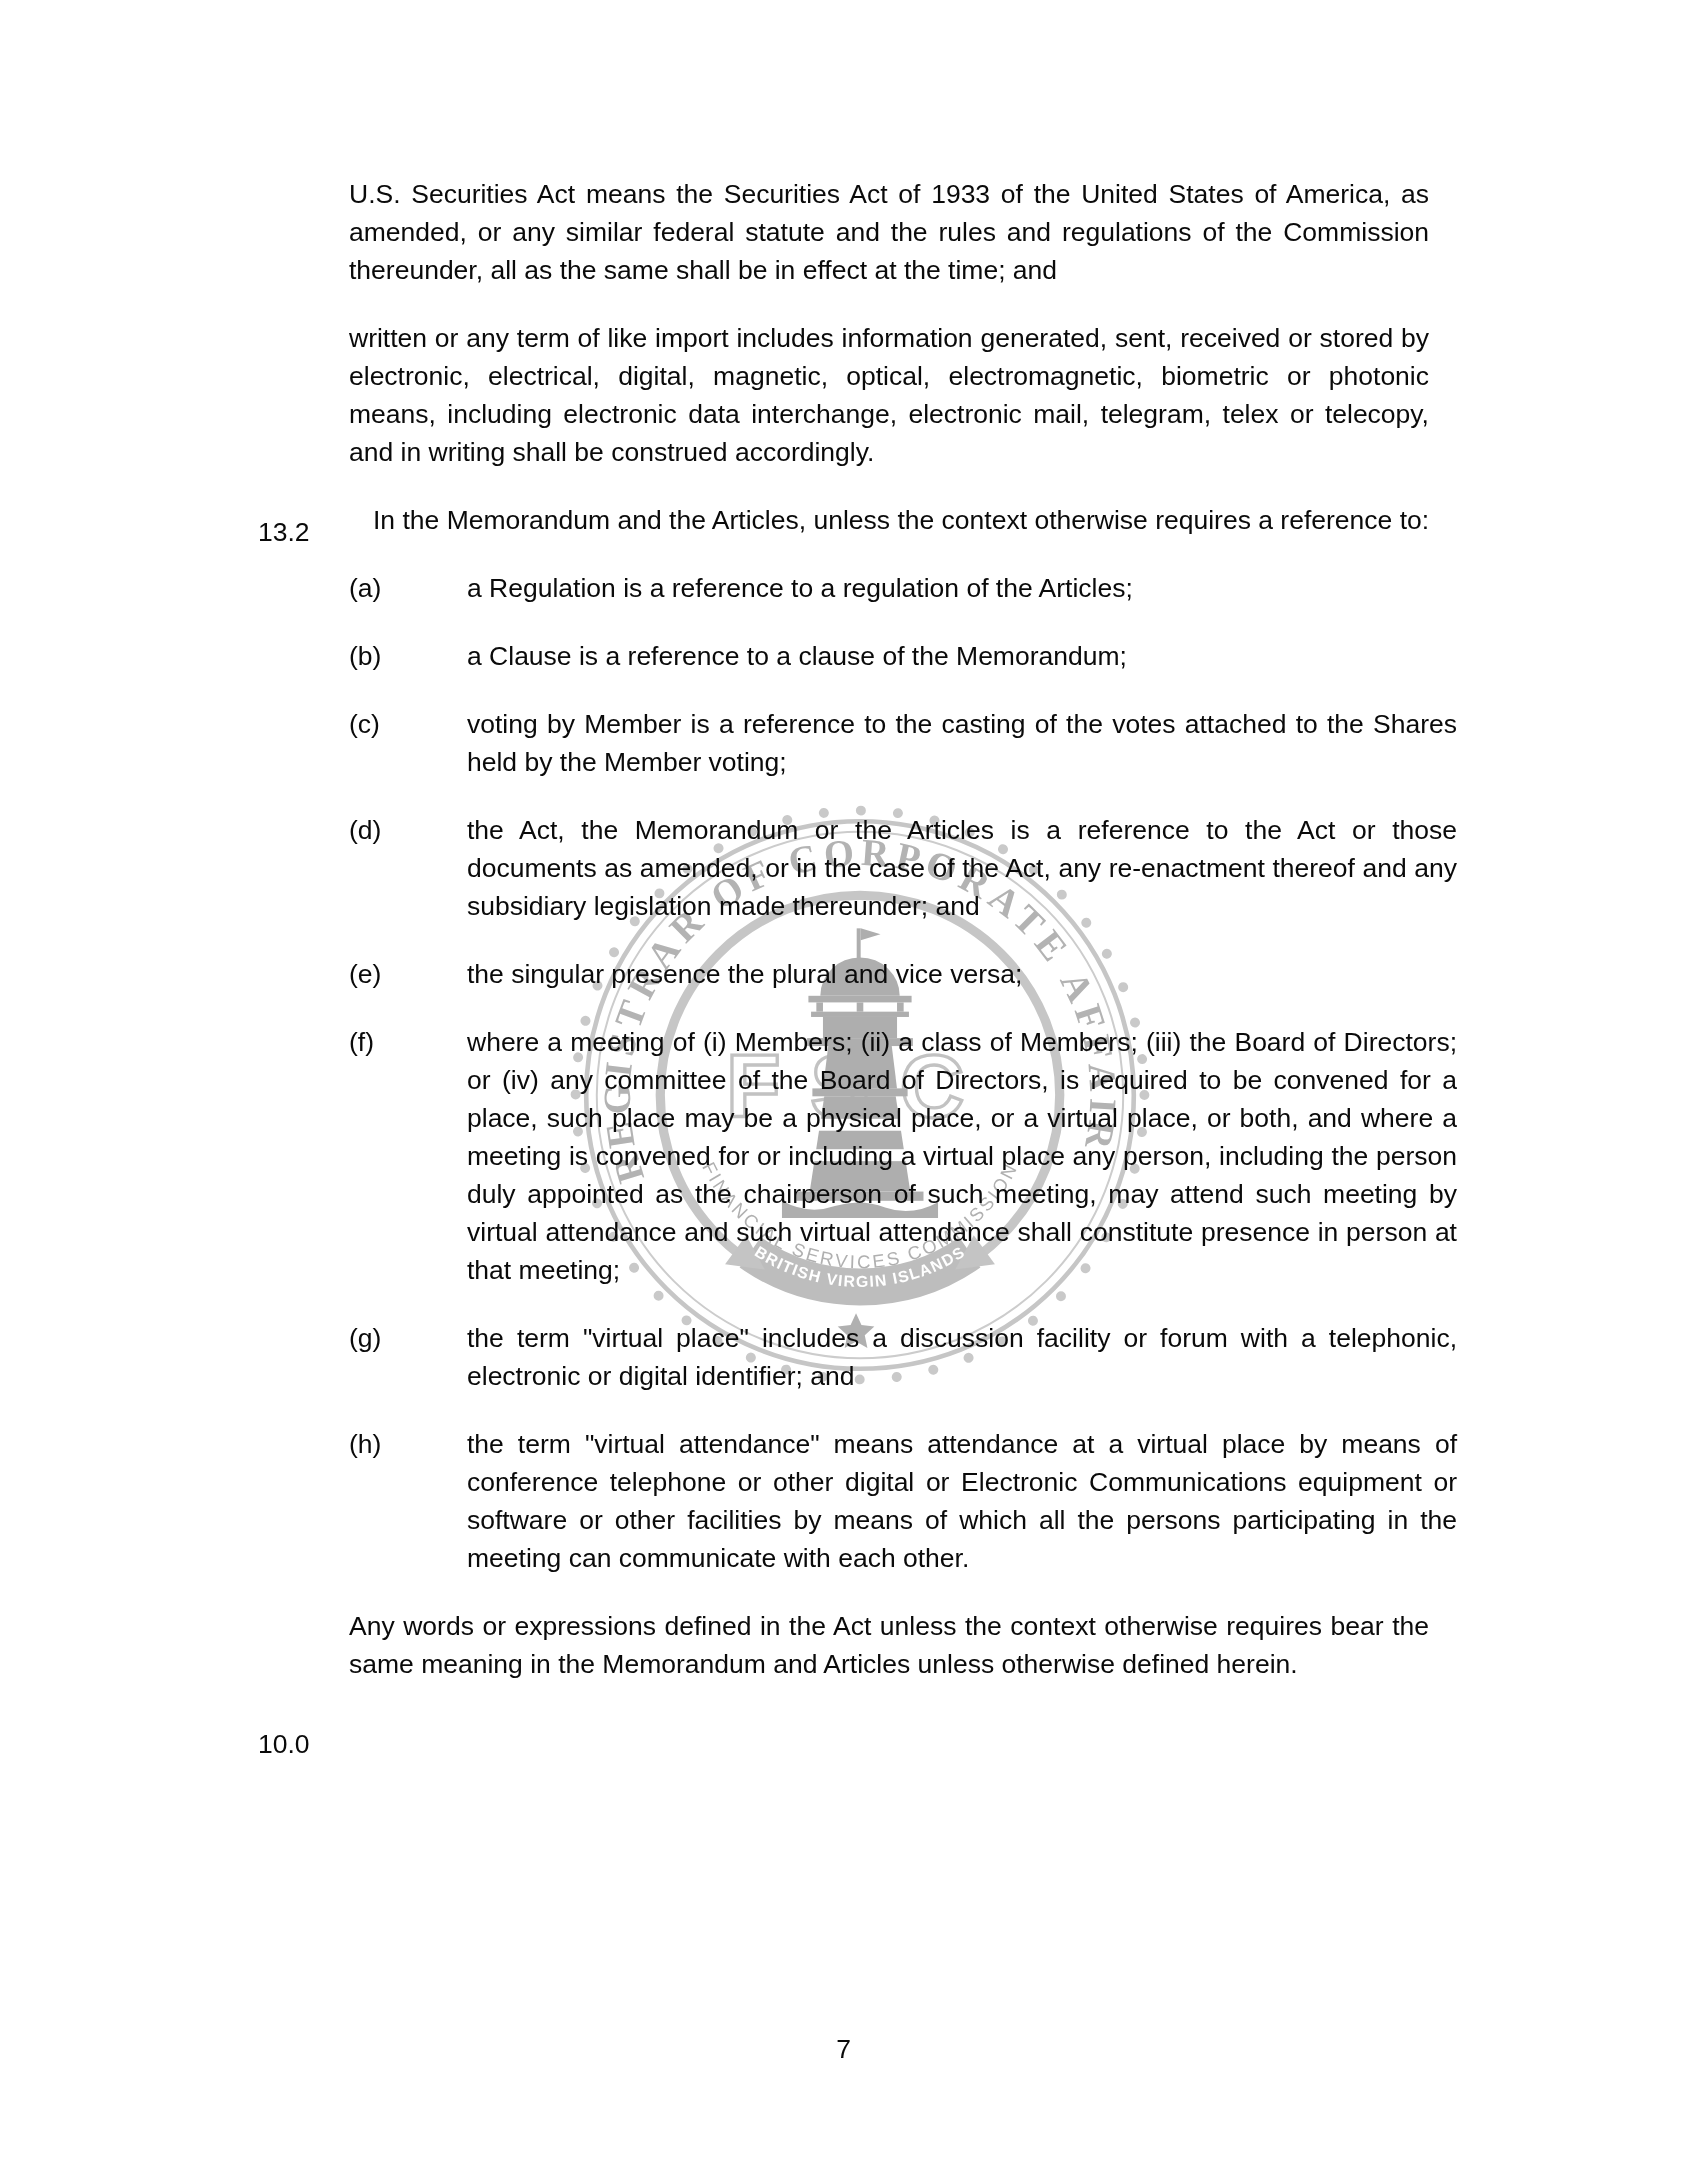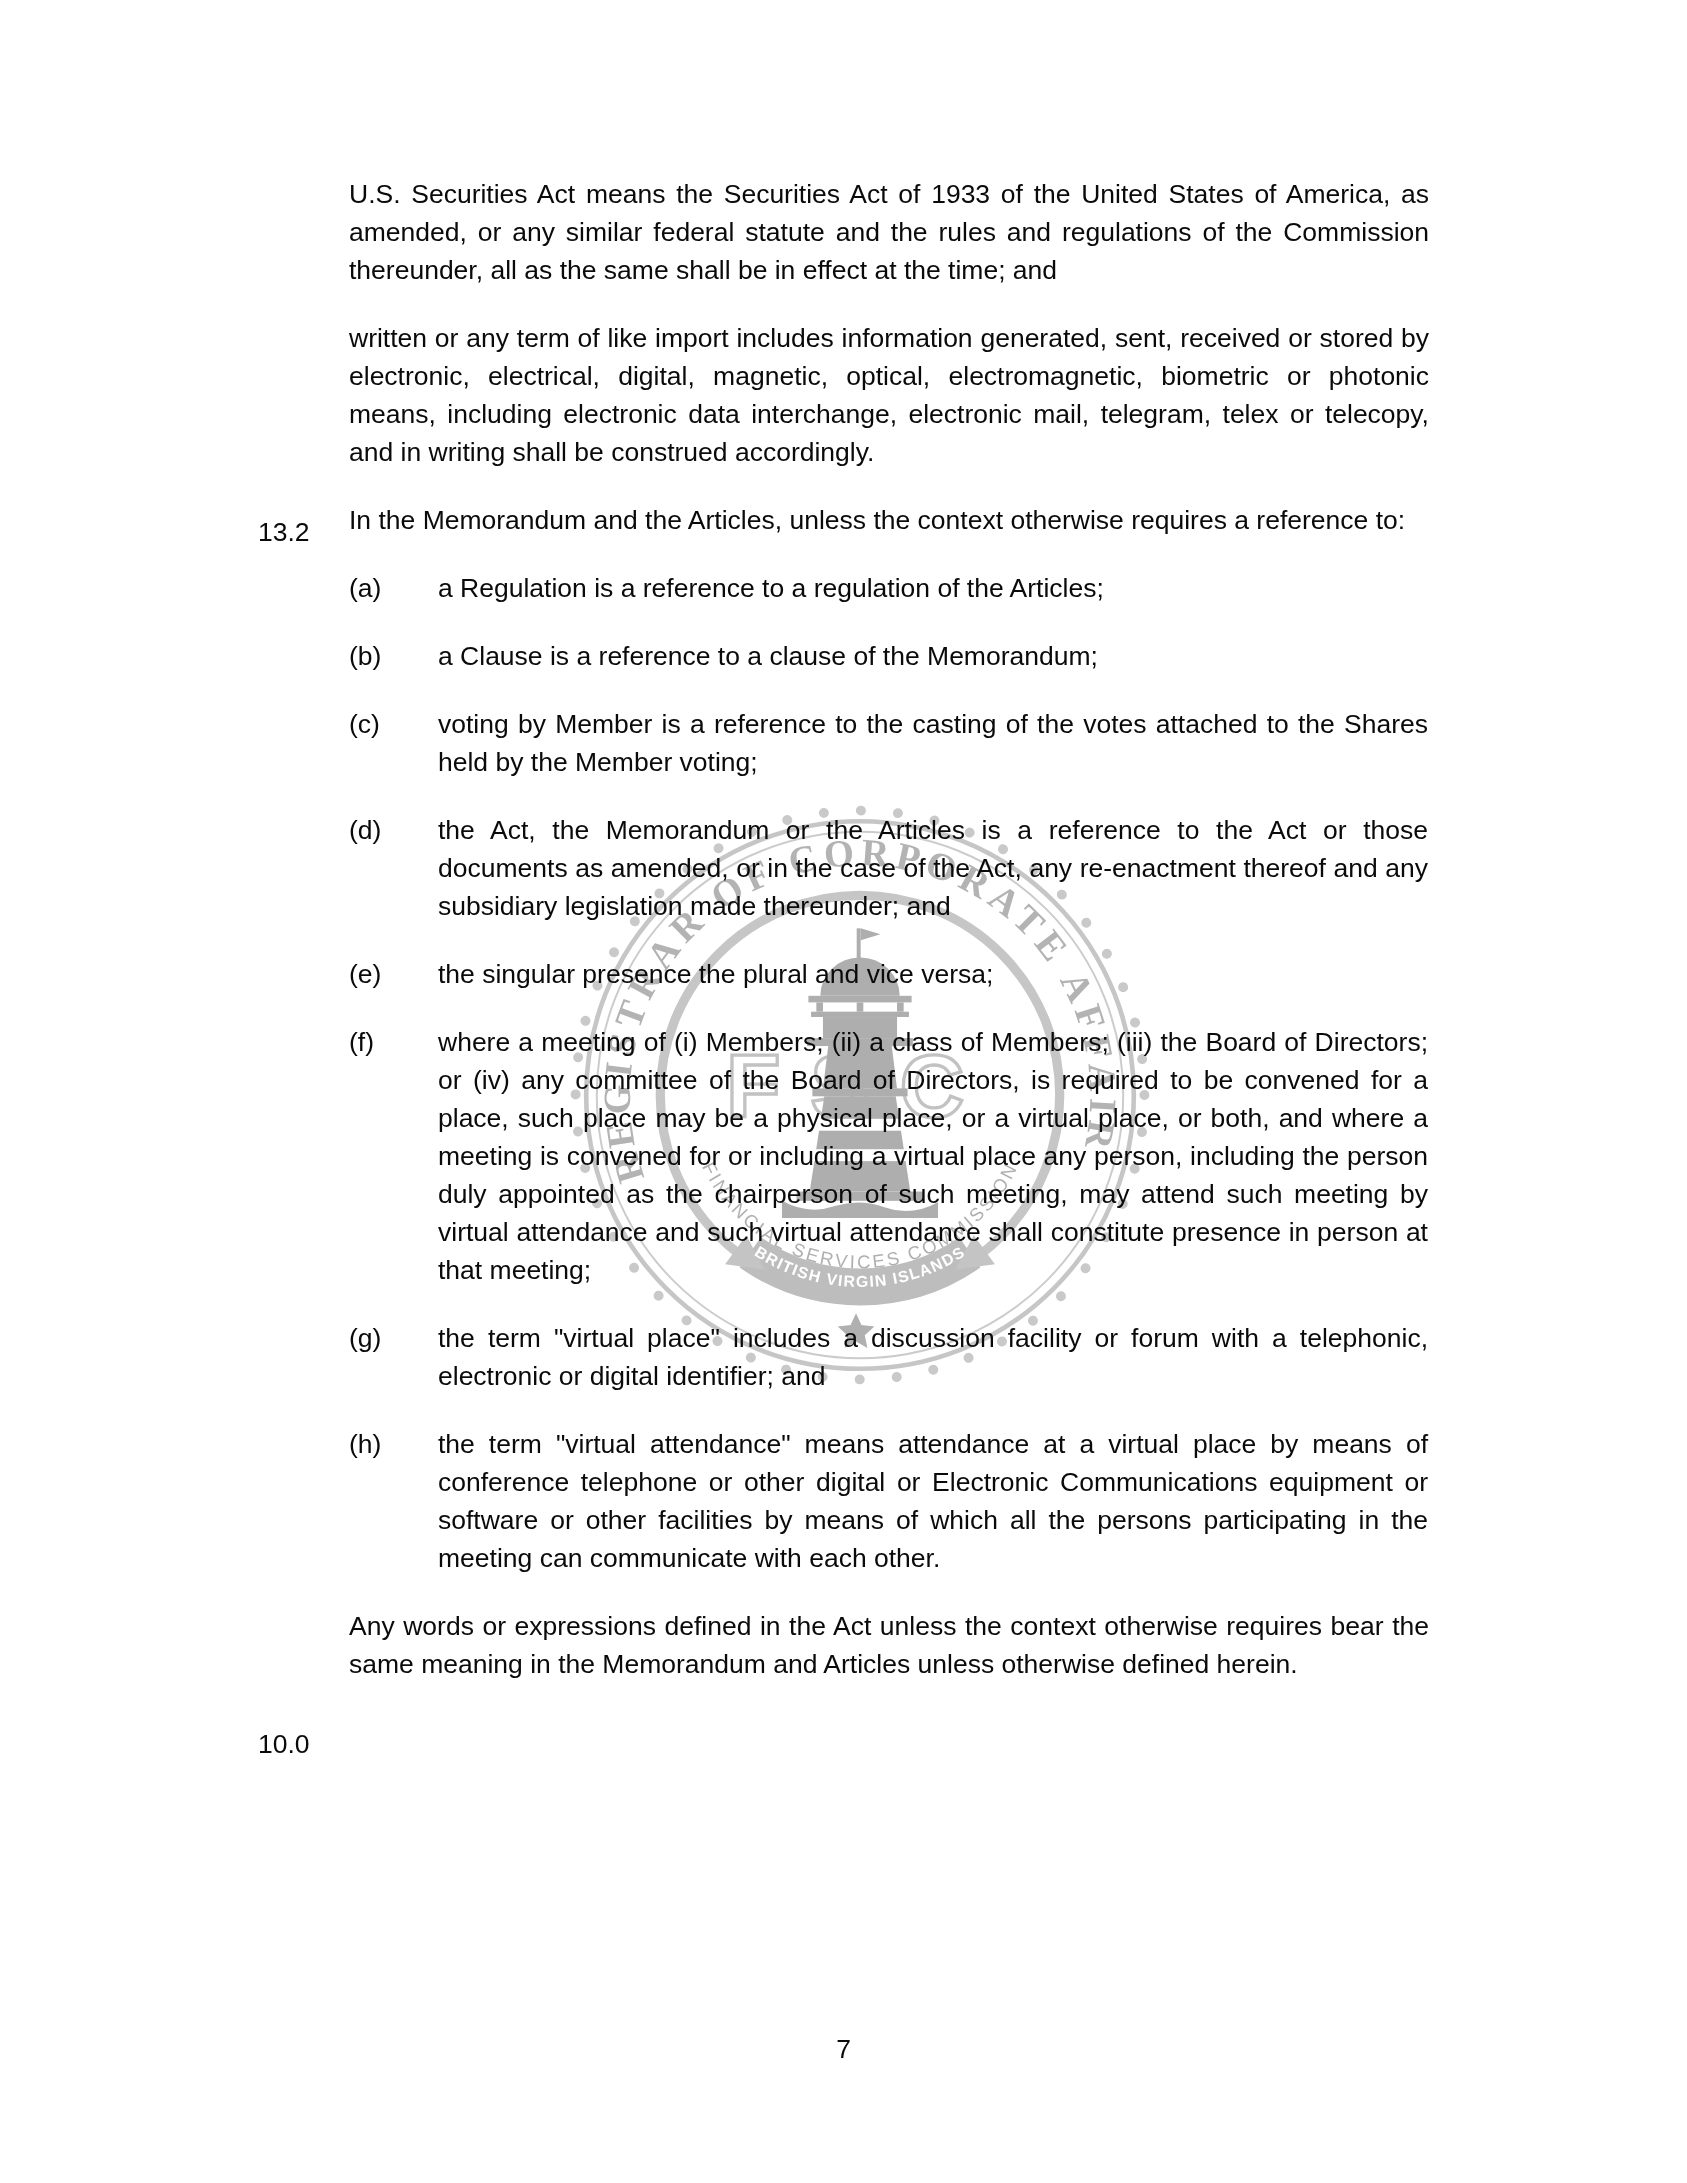--- a/index.html
+++ b/index.html
@@ -15,24 +15,24 @@
   .watermark {
     position:absolute; left:569px; top:804px;
     width:582px; height:582px;
     z-index:0;
   }
   .content { position:absolute; left:0; top:175px; width:1687px; z-index:1; }
   .def { margin:0 0 30px 349px; width:1080px; text-align:justify; }
   .b { font-weight:normal; }
   .clause { position:relative; margin:0 0 30px 258px; width:1429px; }
   .cnum { position:absolute; left:0; top:12px; }
-  .cbody { margin-left:91px; width:1080px; text-align:justify; }
+  .cbody { margin-left:115px; width:1080px; text-align:justify; }
   .item { position:relative; margin:0 0 30px 349px; width:1080px; }
   .ltr { position:absolute; left:0; top:0; }
-  .ibody { margin-left:89px; width:990px; text-align:justify; }
+  .ibody { margin-left:118px; width:990px; text-align:justify; }
   .pageno { position:absolute; left:0; top:2030px; width:1687px; text-align:center; z-index:1; }
   p { margin-top:0; }
   .serif-arc { font-family:"Liberation Serif", serif; }
 </style>
 </head>
 <body>
 
 <div class="page">
 
   <div class="watermark">

